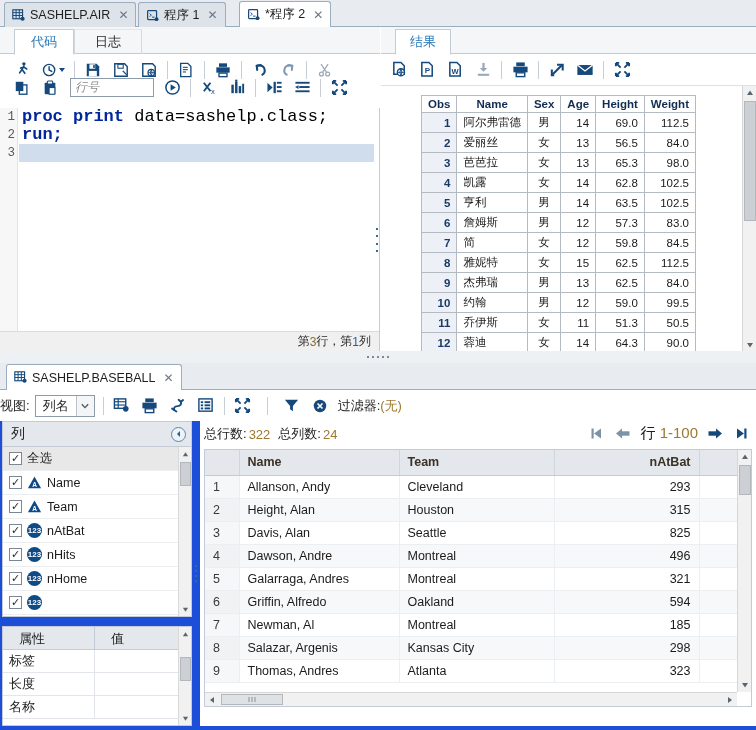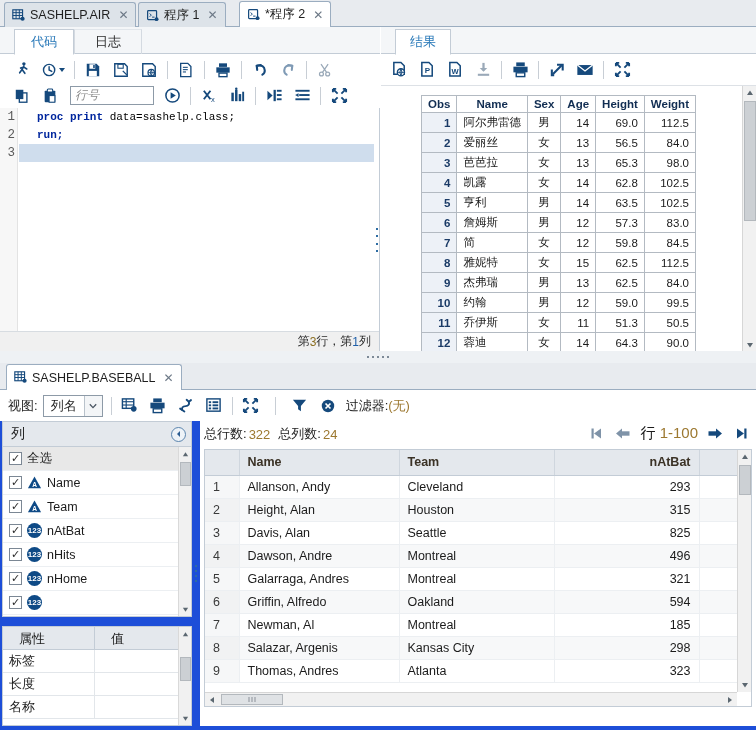--- a/index.html
+++ b/index.html
@@ -62,21 +62,21 @@
   .lineinput {
     width: 84px; height: 19px; border: 1px solid #8d9aa7; background: #ffffff;
     font-size: 12px; color: #8a8a8a; font-style: italic; padding: 0 4px; line-height: 17px;
     margin: 0 4px 0 6px;
   }
 
   .codearea { position: absolute; left: 0; top: 54px; width: 379px; height: 227px; background: #ffffff; overflow: hidden; }
   .gutter { position: absolute; left: 0; top: 0; width: 18px; height: 227px; background: #f7f7f7; border-right: 1px solid #e3e3e3; }
   .gutter div { text-align: right; padding-right: 2px; font-family: "Liberation Mono", "DejaVu Sans Mono", monospace; font-size: 12.5px; color: #5a5a5a; height: 18px; line-height: 18px; }
   .codelines { position: absolute; left: 19px; top: 0; right: 0; }
-  .cline { height: 18px; line-height: 18px; font-family: "Liberation Mono", "DejaVu Sans Mono", monospace; font-size: 11px; color: #000000; white-space: pre; padding-left: 18px; }
+  .cline { height: 18px; line-height: 18px; font-family: "Liberation Mono", "DejaVu Sans Mono", monospace; font-size: 17px; color: #000000; white-space: pre; padding-left: 3px; }
   .cline.cur { background: #cfdded; }
   .kw { color: #00269e; font-weight: bold; }
   .kw2 { color: #00269e; font-weight: bold; }
   .plain { color: #000000; }
 
   .estatus {
     position: absolute; left: 0; bottom: 0; width: 379px; height: 20px;
     background: #f0f0f0; border-top: 1px solid #d7dce1;
     display: flex; align-items: center; justify-content: flex-end; padding-right: 8px;
     font-size: 12px; color: #2b2b2b;
@@ -117,21 +117,21 @@
   .sb-thumb-h { position: absolute; top: 1px; height: 11px; background: #dfe2e5; border: 1px solid #b3b8bd; display: flex; align-items: center; justify-content: center; }
 
   
   .hsplit { position: absolute; left: 0; top: 351px; width: 756px; height: 12px; background: #eef1f4; display: flex; align-items: center; justify-content: center; }
   .hsplit i { width: 2px; height: 2px; background: #7d8a97; display: block; margin: 0 1.5px; }
 
   
   .bot-window { position: absolute; left: 0; top: 363px; width: 756px; height: 367px; background: #1d4ed8; }
   .btabstrip { position: absolute; left: 0; top: 0; width: 756px; height: 27px; background: #e8ebef; border-bottom: 1px solid #9badc0; }
 
-  .vtoolbar { position: absolute; left: 0; top: 27px; width: 756px; height: 31px; background: #ffffff; display: flex; align-items: center; padding-left: 8px; gap: 0px; }
+  .vtoolbar { position: absolute; left: 0; top: 27px; width: 756px; height: 31px; background: #ffffff; display: flex; align-items: center; gap: 0px; }
   .vlabel { font-size: 13px; color: #1f1f1f; margin-right: 5px; }
   .vselect { display: flex; align-items: center; height: 22px; border: 1px solid #8d9aa7; background: #ffffff; }
   .vselect .val { padding: 0 7px; font-size: 13px; color: #1f1f1f; line-height: 20px; }
   .vselect .arrowbox { width: 18px; height: 20px; border-left: 1px solid #b9c2cb; display: flex; align-items: center; justify-content: center; background: #f3f5f7; }
   .filter-text { font-size: 13px; color: #1f1f1f; margin-left: 4px; }
   .filter-text .noval { color: #9c7830; }
 
   .leftcol { position: absolute; left: 2px; top: 58px; width: 190px; height: 305px; }
   .panel-hdr {
     height: 26px; background: #e4e8ed; border: 1px solid #c3ccd6;
@@ -323,21 +323,21 @@
           <div class="tsep"></div>
           <div class="tbtn">
             <svg width="16" height="16" viewBox="0 0 18 18">
                 <circle cx="5" cy="13.5" r="2.2" fill="none" stroke="#9aa9b8" stroke-width="1.4"></circle>
                 <circle cx="12" cy="13.5" r="2.2" fill="none" stroke="#9aa9b8" stroke-width="1.4"></circle>
                 <path d="M6 12 L12.5 2.5 M11 12 L4.5 2.5" stroke="#9aa9b8" stroke-width="1.4"></path>
               </svg>
           </div>
         </div>
 
-        <div class="trow" style="top:28px;padding-left:8px;">
+        <div class="trow" style="top:20px;padding-left:8px;">
           <div class="tbtn">
             <svg width="16" height="16" viewBox="0 0 18 18">
                 <rect x="2" y="2" width="8.5" height="10.5" fill="#15497c"></rect>
                 <rect x="6" y="5.5" width="8.5" height="10.5" fill="none" stroke="#15497c" stroke-width="1.5"></rect>
               </svg>
           </div>
           <div class="tbtn">
             <svg width="16" height="16" viewBox="0 0 18 18">
                 <rect x="3" y="3" width="12" height="13" rx="1" fill="#15497c"></rect>
                 <rect x="6" y="1.2" width="6" height="3.4" rx="1" fill="#fff" stroke="#15497c" stroke-width="1.2"></rect>

